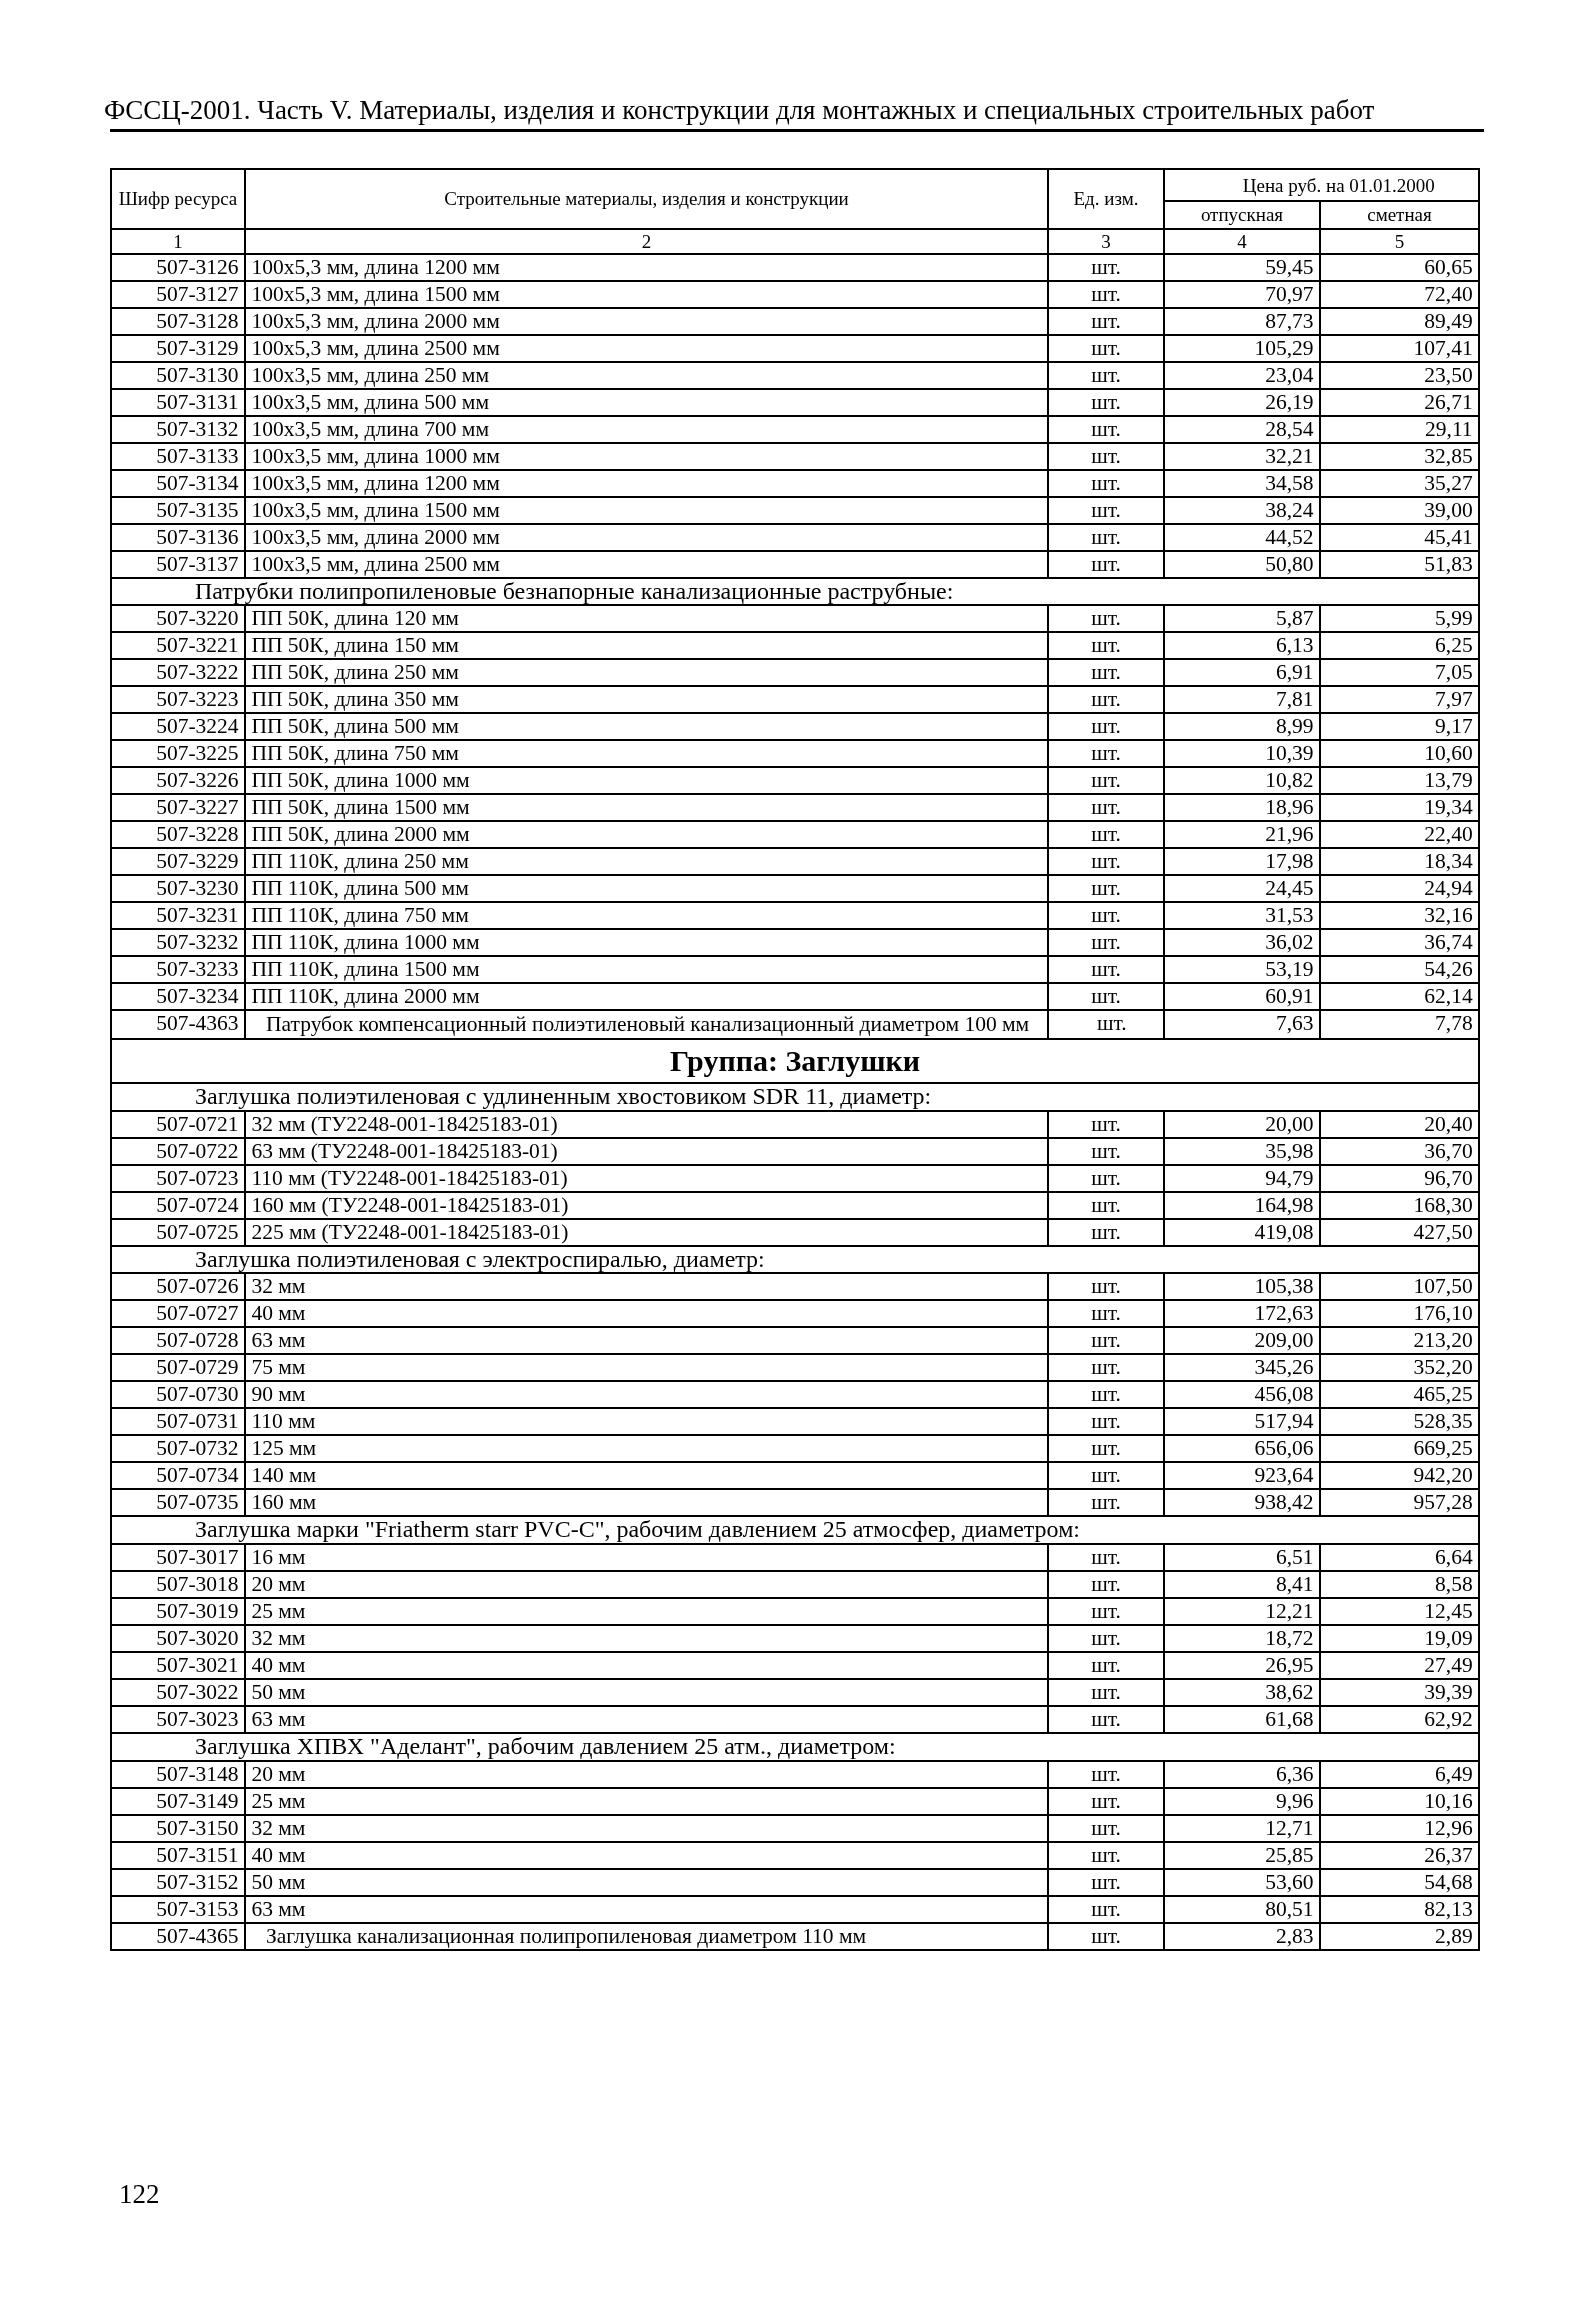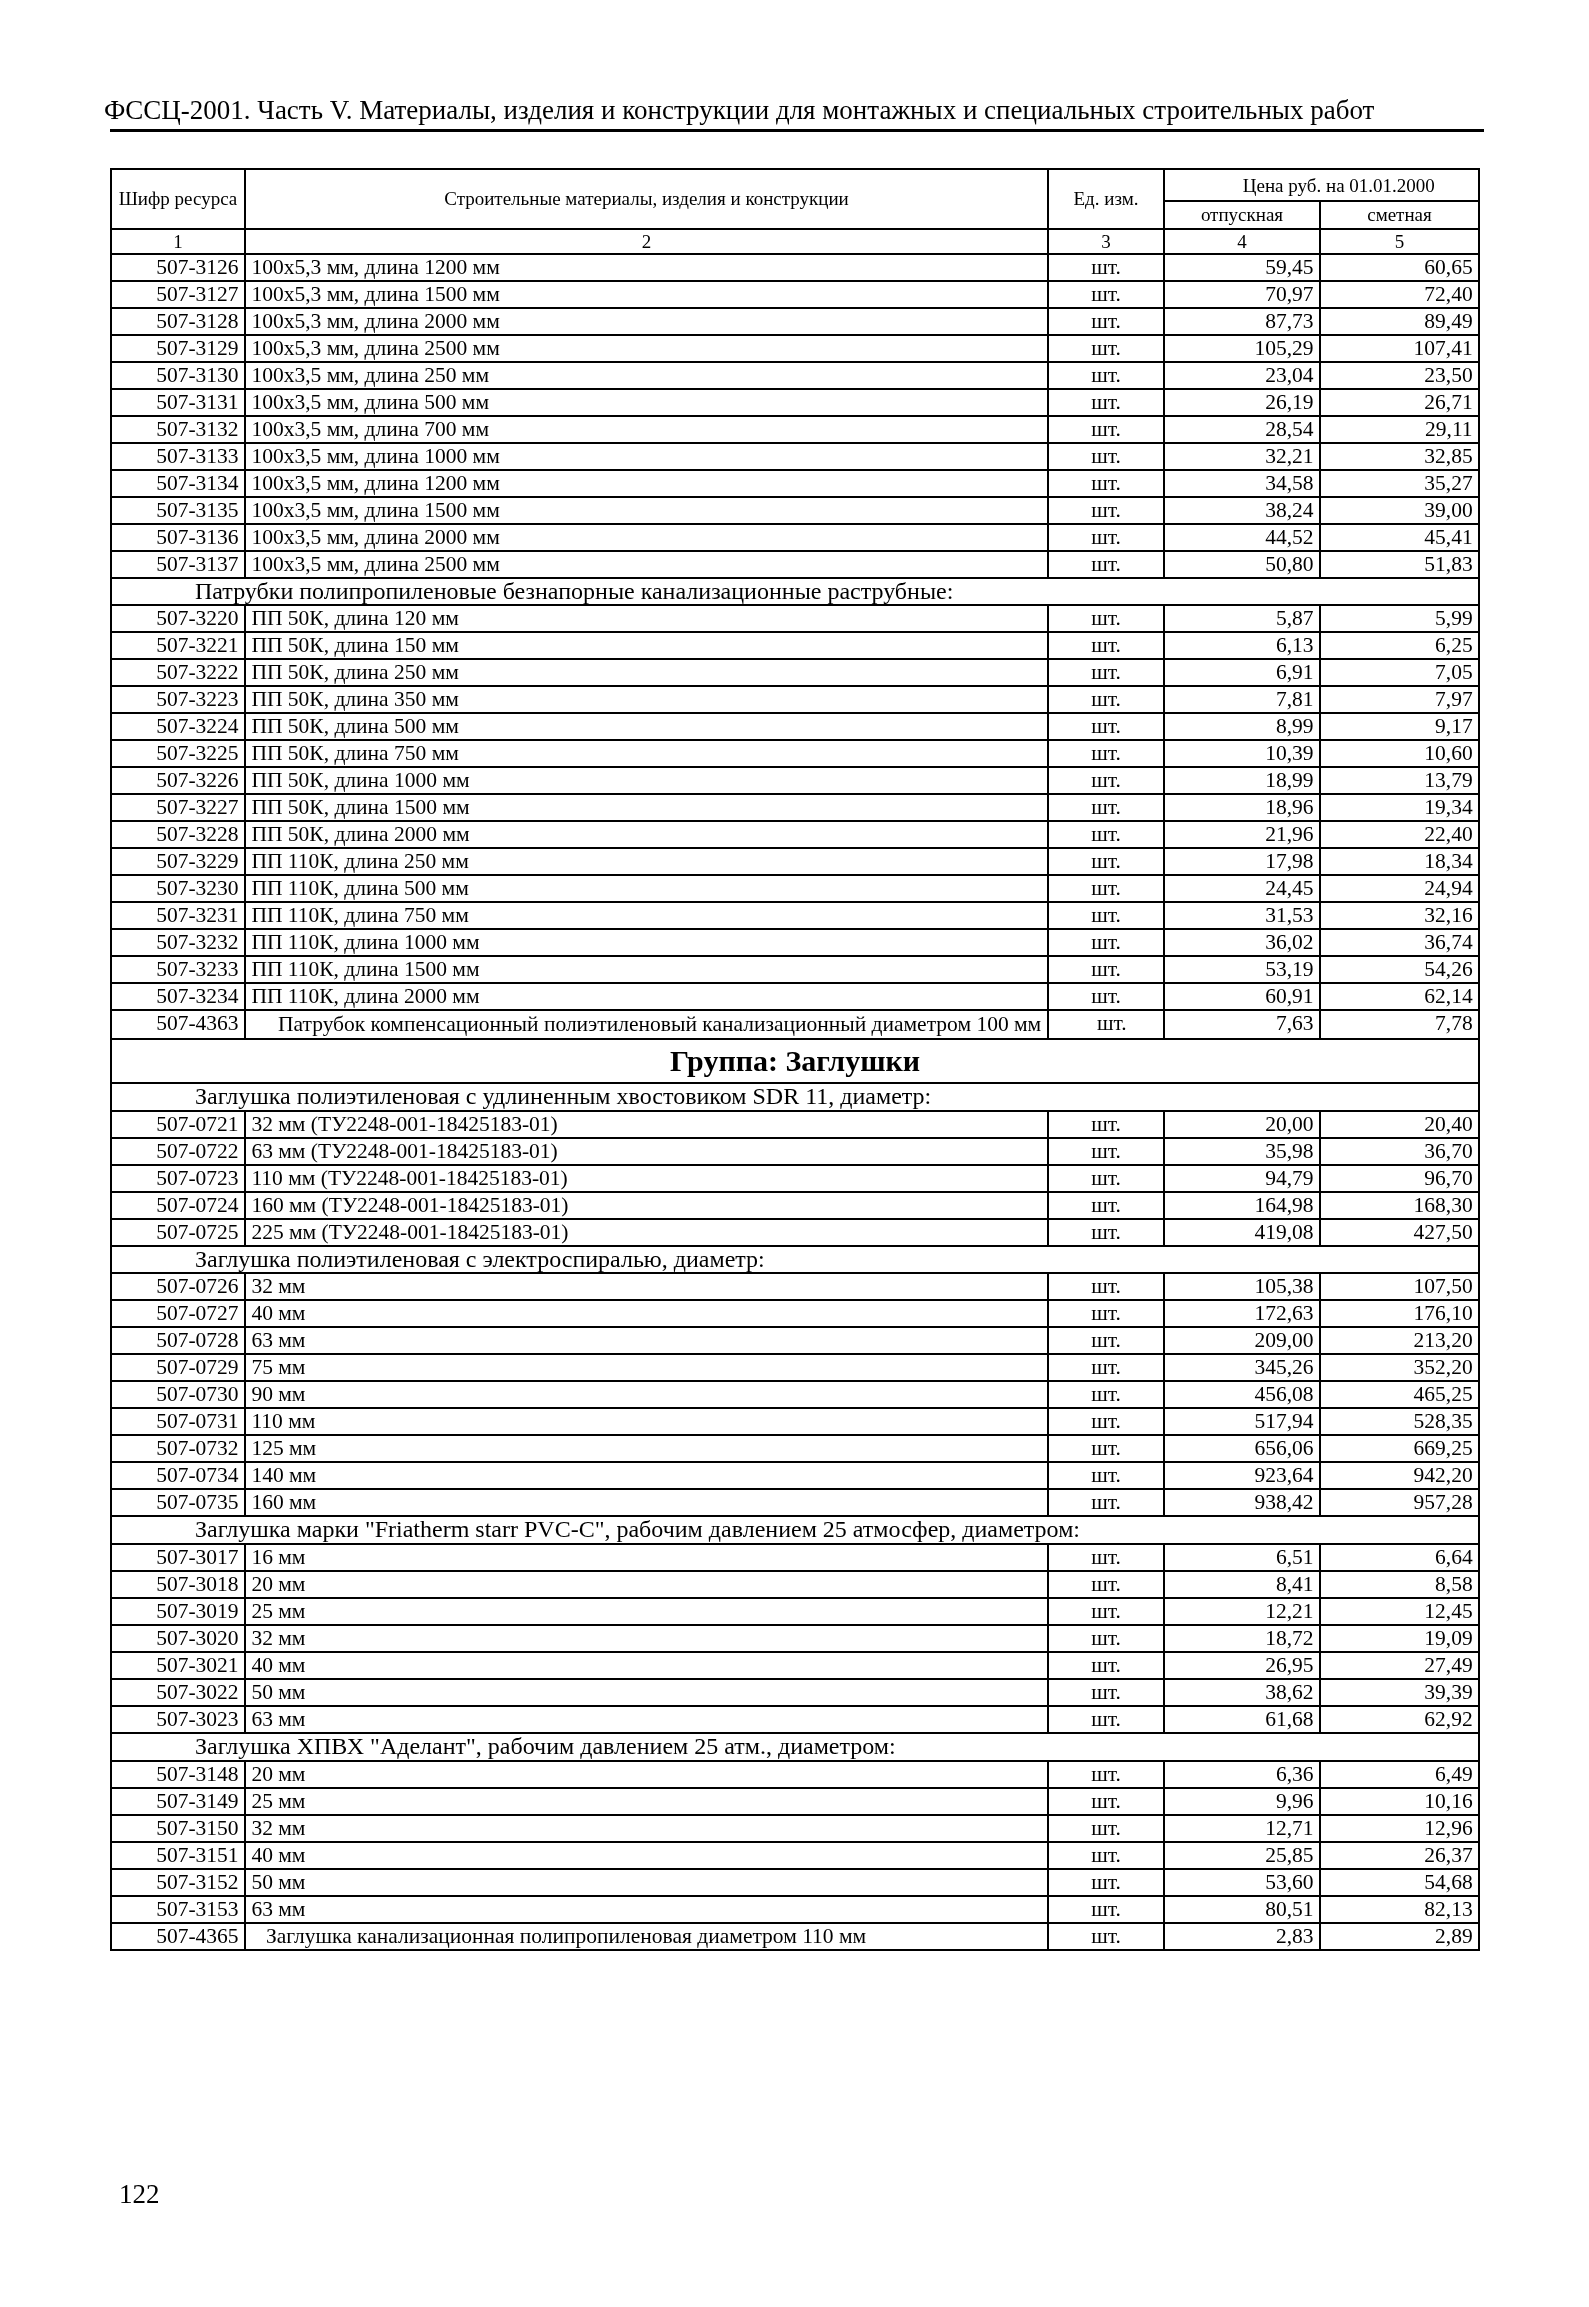--- a/index.html
+++ b/index.html
@@ -8,21 +8,21 @@
   .head-rule { position:absolute; left:110px; top:129px; width:1374px; height:2.7px; background:#000; }
   table.price { position:absolute; left:110px; top:168px; width:1369px; border-collapse:collapse; table-layout:fixed; font-size:21.5px; }
   table.price td, table.price th { border:2px solid #000; padding:0 5.4px; font-weight:normal; vertical-align:middle; }
   table.price col.c1 { width:134px; } table.price col.c2 { width:803px; } table.price col.c3 { width:116px; } table.price col.c4 { width:156px; } table.price col.c5 { width:159px; }
   .hdr th { font-size:19px; line-height:23px; text-align:center; }
   .hdr-top th.top { height:30px;padding-left:40px; }
   .num-row td { text-align:center; height:23px; line-height:23px; font-size:19px; }
   tr.item td { height:25px; line-height:25px; }
   td.code { text-align:right; padding-left:6.7px;margin-top:21px; }
   td.name { padding-left:61px; white-space:nowrap; }
-  td.name.wrap { padding-left:32px; white-space:normal; line-height:27px; vertical-align:top; }
+  td.name.wrap { padding-left:20px; white-space:normal; line-height:27px; vertical-align:top; }
   td.name.plain { padding-left:20px; }
   td.unit { text-align:center; }
   td.price { text-align:right; padding-right:8px; }
   tr.tall td { vertical-align:top;padding-left:17px; }
   tr.subhead td { height:25.6px; line-height:25.6px; padding-left:83px; font-size:24px; white-space:nowrap; }
   tr.group td { height:42px; text-align:center; font-weight:bold; font-size:30px; }
   .page-number { position:absolute; left:119px; top:2179px; font-size:27px; }
 </style>
 </head>
 <body>
@@ -184,21 +184,21 @@
         <td class="code">507-3225</td>
         <td class="name">ПП 50К, длина 750 мм</td>
         <td class="unit">шт.</td>
         <td class="price">10,39</td>
         <td class="price">10,60</td>
       </tr>
       <tr class="item">
         <td class="code">507-3226</td>
         <td class="name">ПП 50К, длина 1000 мм</td>
         <td class="unit">шт.</td>
-        <td class="price">18,99</td>
+        <td class="price">10,82</td>
         <td class="price">13,79</td>
       </tr>
       <tr class="item">
         <td class="code">507-3227</td>
         <td class="name">ПП 50К, длина 1500 мм</td>
         <td class="unit">шт.</td>
         <td class="price">18,96</td>
         <td class="price">19,34</td>
       </tr>
       <tr class="item">

